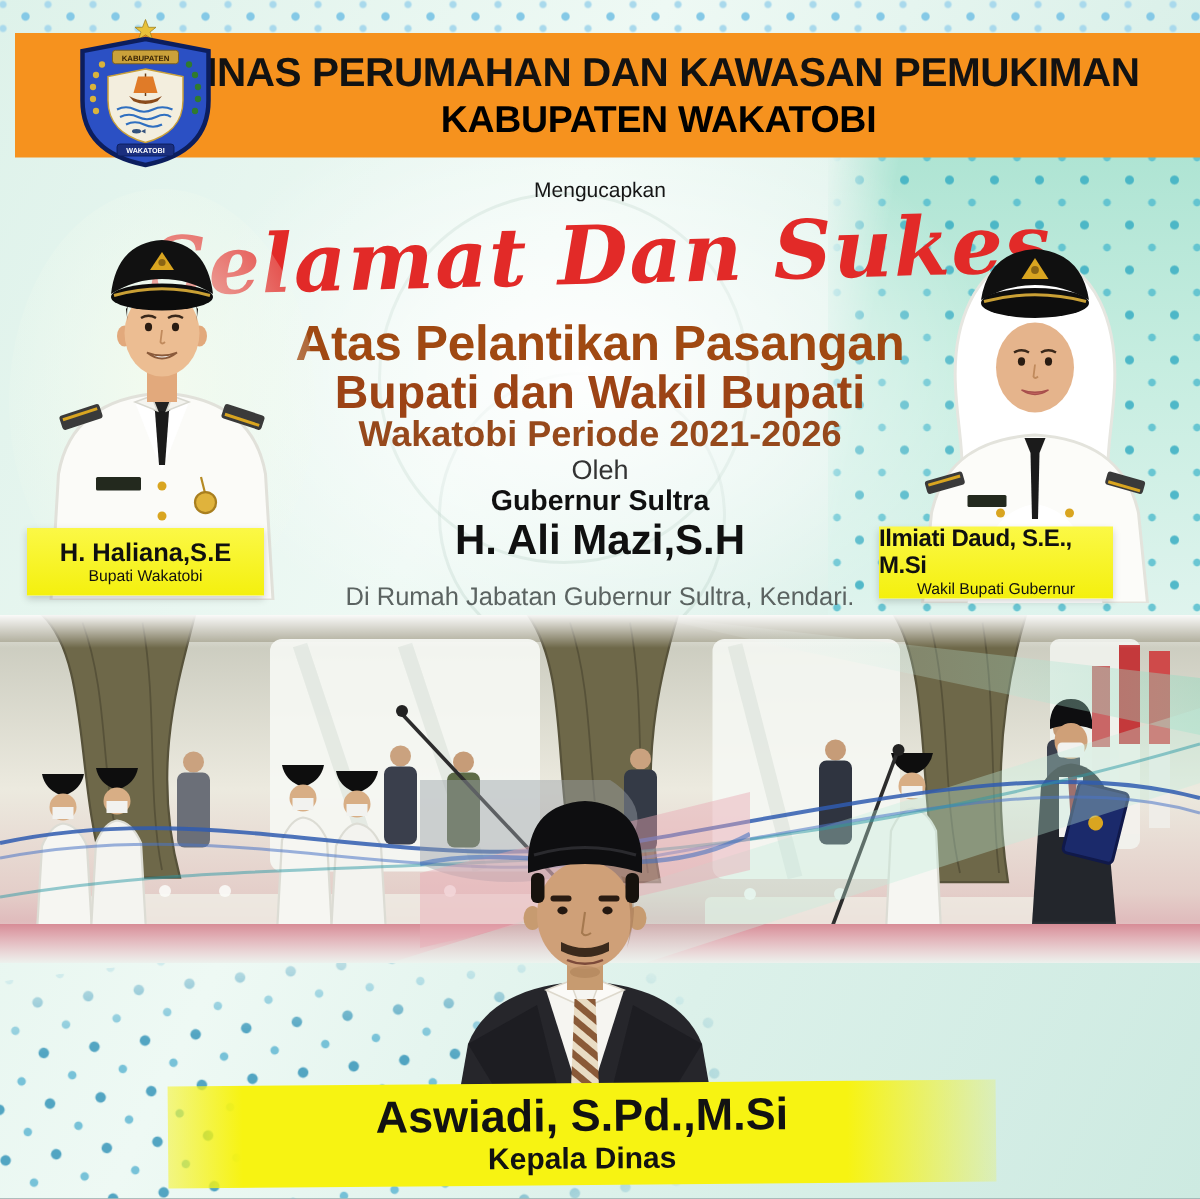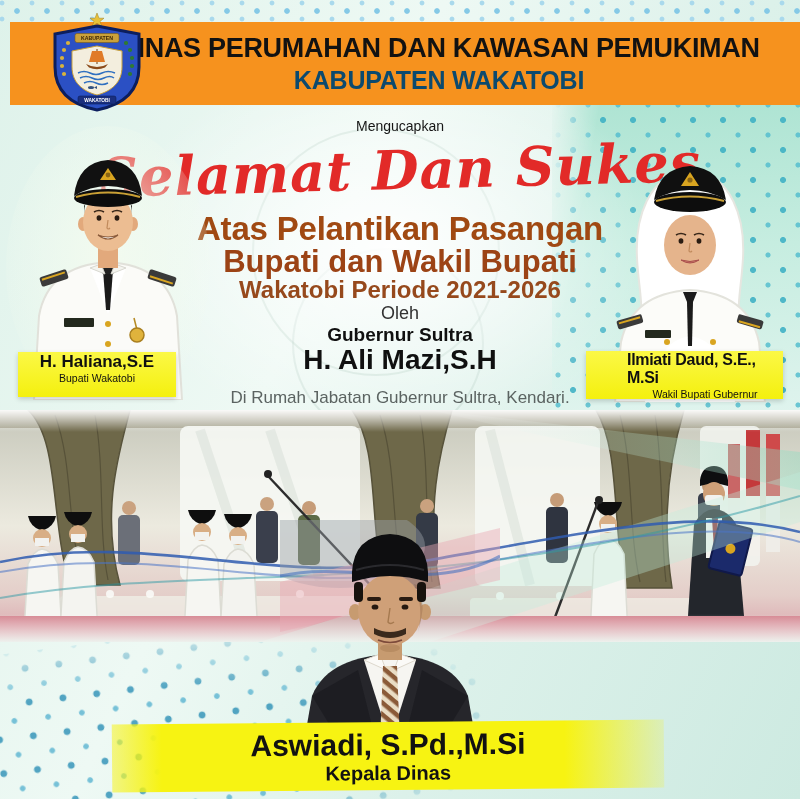--- a/index.html
+++ b/index.html
@@ -30,21 +30,21 @@
     -webkit-mask-image:radial-gradient(ellipse at 25% 55%,#000 42%,transparent 78%);
             mask-image:radial-gradient(ellipse at 25% 55%,#000 42%,transparent 78%);}
   .circle1{left:252px;top:128px;width:244px;height:244px;border:2px solid rgba(150,185,170,.30);border-radius:50%;}
   .circle2{left:292px;top:248px;width:188px;height:188px;border:2px solid rgba(150,185,170,.25);border-radius:50%;}
   .glow-center{left:120px;top:95px;width:540px;height:340px;
     background:radial-gradient(ellipse at 50% 45%,rgba(255,255,255,.95) 0%,rgba(255,255,255,0) 72%);}
   
   .header-band{left:10px;top:22px;width:790px;height:83px;background:#F6921E;
     display:flex;flex-direction:column;justify-content:center;align-items:center;padding-left:68px;box-sizing:border-box;}
   .header-l1{font-size:27px;font-weight:800;color:#121212;letter-spacing:-.3px;line-height:1.2;}
-  .header-l2{font-size:25px;font-weight:800;color:#0c4a6e;letter-spacing:-.2px;line-height:1.2;}
+  .header-l2{font-size:25px;font-weight:800;color:#000000;letter-spacing:-.2px;line-height:1.2;}
   .crest{left:42px;top:12px;width:110px;height:100px;}
   
   .txt-mengucapkan{top:118px;font-size:14px;font-weight:400;color:#161616;}
   .script-title{top:138px;font-family:"DejaVu Serif",serif;font-style:italic;font-weight:700;
     font-size:54px;color:#E22A28;letter-spacing:1px;transform:rotate(-1.5deg);}
   .line-atas{top:210px;font-size:33px;font-weight:800;color:#A04912;letter-spacing:-.2px;}
   .line-bupati{top:244px;font-size:31px;font-weight:800;color:#9C4315;}
   .line-periode{top:276px;font-size:24px;font-weight:800;color:#96491C;}
   .txt-oleh{top:303px;font-size:18px;color:#333;}
   .txt-gub{top:324px;font-size:19px;font-weight:800;color:#101010;}
@@ -52,23 +52,23 @@
   .txt-venue{top:388px;font-size:17px;color:#5b6361;}
   .txt-date{top:413px;font-size:19px;font-weight:800;color:#17292b;
     text-shadow:0 0 4px #fff,0 0 7px #fff,0 0 10px rgba(255,255,255,.8);}
   
   .portrait-left{left:6px;top:118px;width:205px;height:282px;}
   .portrait-right{left:585px;top:150px;width:210px;height:252px;}
   .ceremony{left:0;top:410px;width:800px;height:232px;}
   .portrait-aswiadi{left:280px;top:520px;width:220px;height:222px;}
   
   .badge{background:linear-gradient(180deg,#fbf846,#f4f00e);box-shadow:0 2px 5px rgba(0,0,0,.18);
-    display:flex;flex-direction:column;align-items:center;color:#101010;}
+    display:flex;flex-direction:column;justify-content:center;align-items:center;color:#101010;}
   .badge-left{left:18px;top:352px;width:158px;height:45px;}
-  .badge-right{left:586px;top:351px;width:156px;height:48px;padding-left:41px;}
+  .badge-right{left:586px;top:351px;width:156px;height:48px;}
   .badge-name-s{font-size:17px;font-weight:800;line-height:1.15;}
   .badge-name-r{font-size:16px;font-weight:800;letter-spacing:-.3px;line-height:1.15;}
   .badge-sub{font-size:10.5px;font-weight:400;}
   .band-bottom{left:112px;top:722px;width:552px;height:68px;transform:rotate(-.5deg);
     background:linear-gradient(90deg,rgba(247,243,18,.5) 0%,#F7F312 9%,#F7F312 82%,rgba(247,243,18,.2) 100%);
     display:flex;flex-direction:column;justify-content:center;align-items:center;color:#121212;}
   .band-name{font-size:30px;font-weight:800;line-height:1.1;}
   .band-sub{font-size:20px;font-weight:800;line-height:1.2;}
 </style>
 </head>

